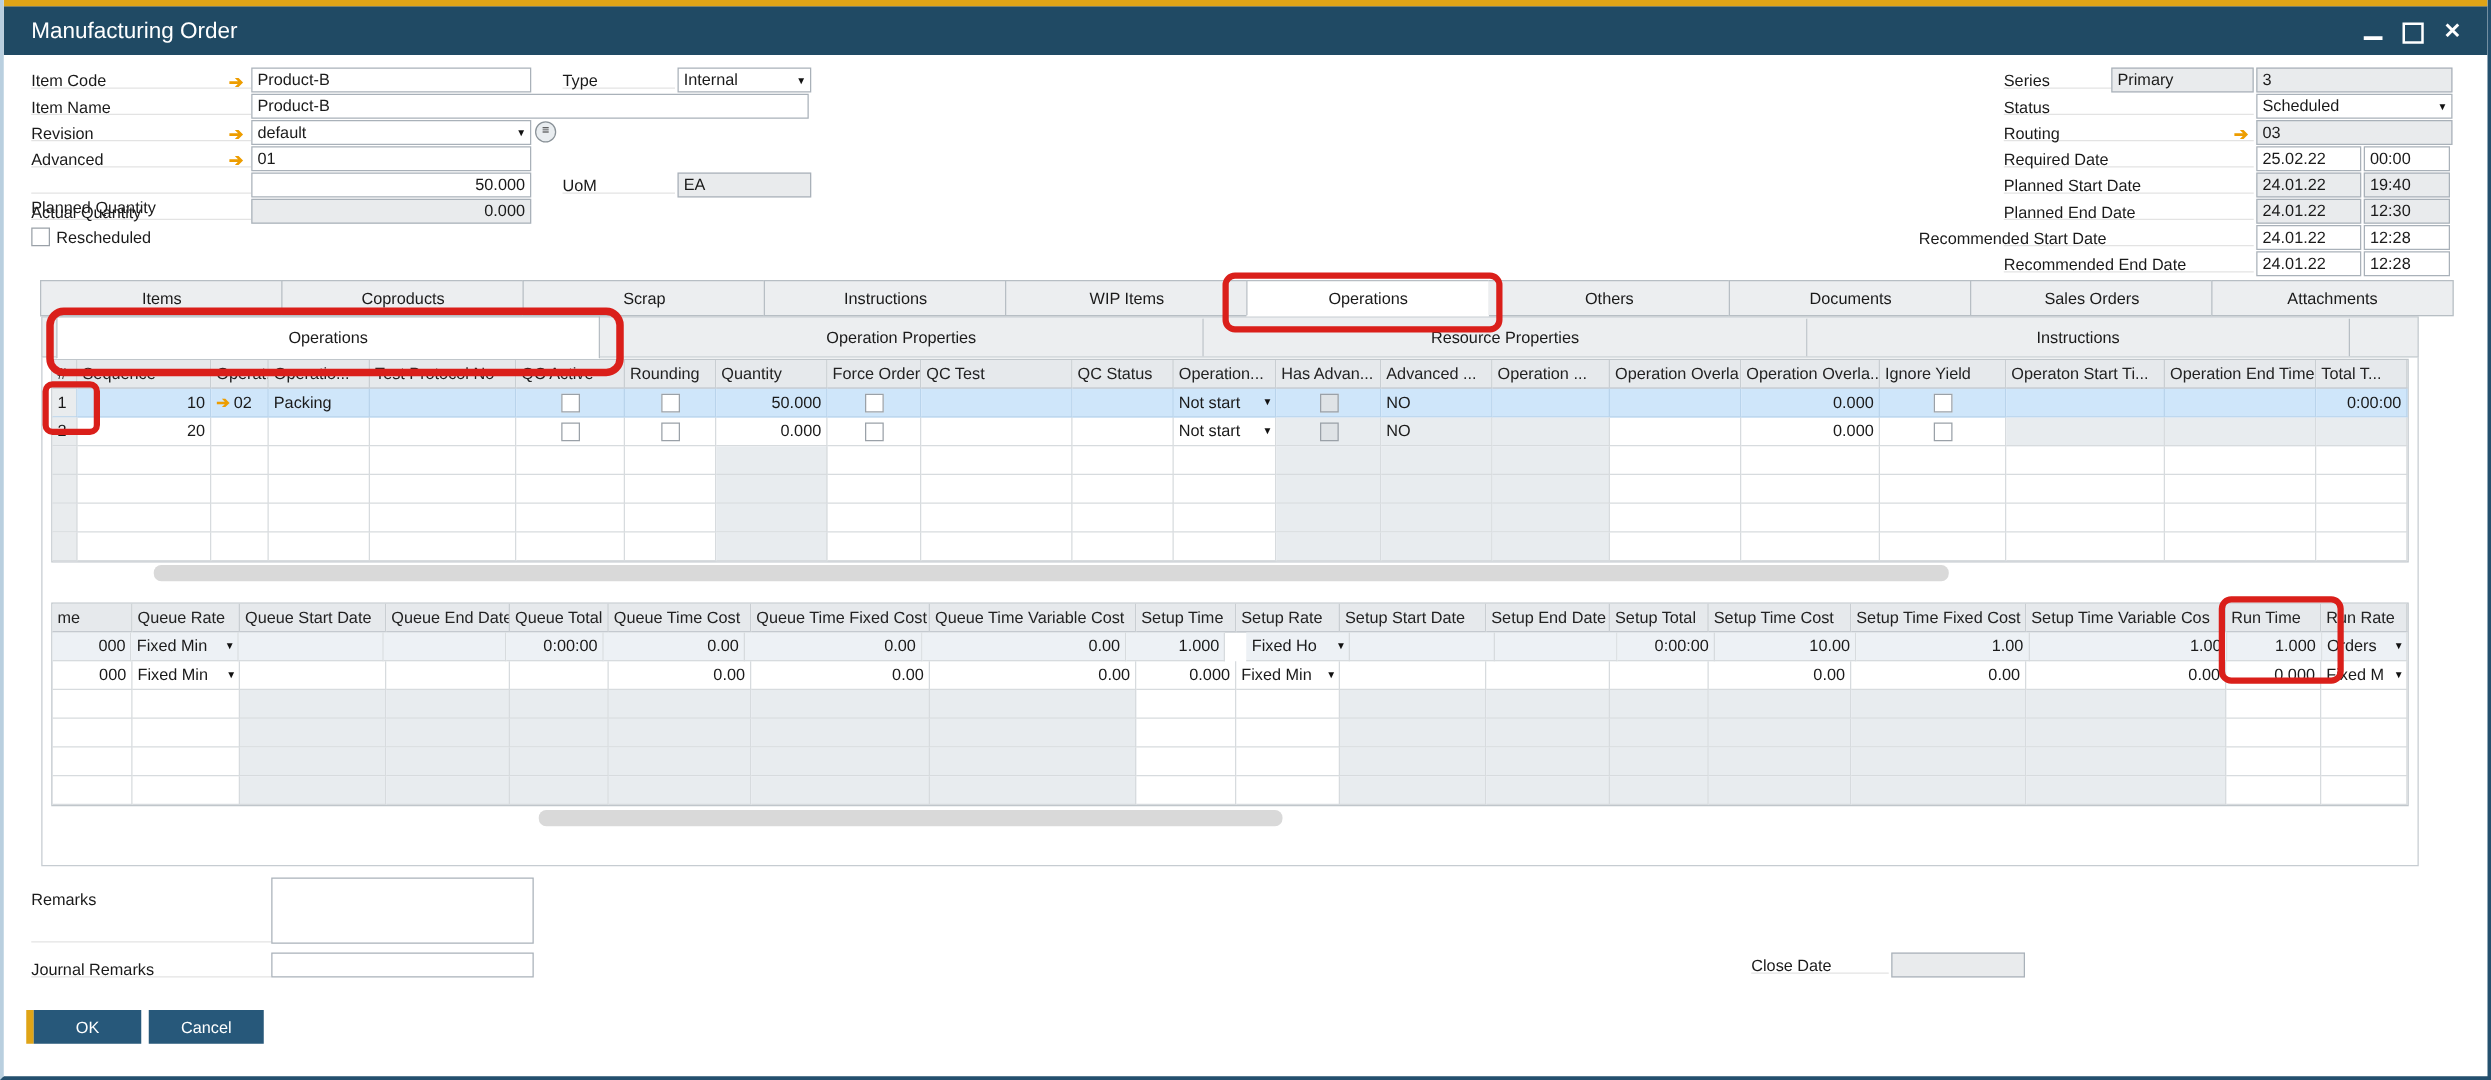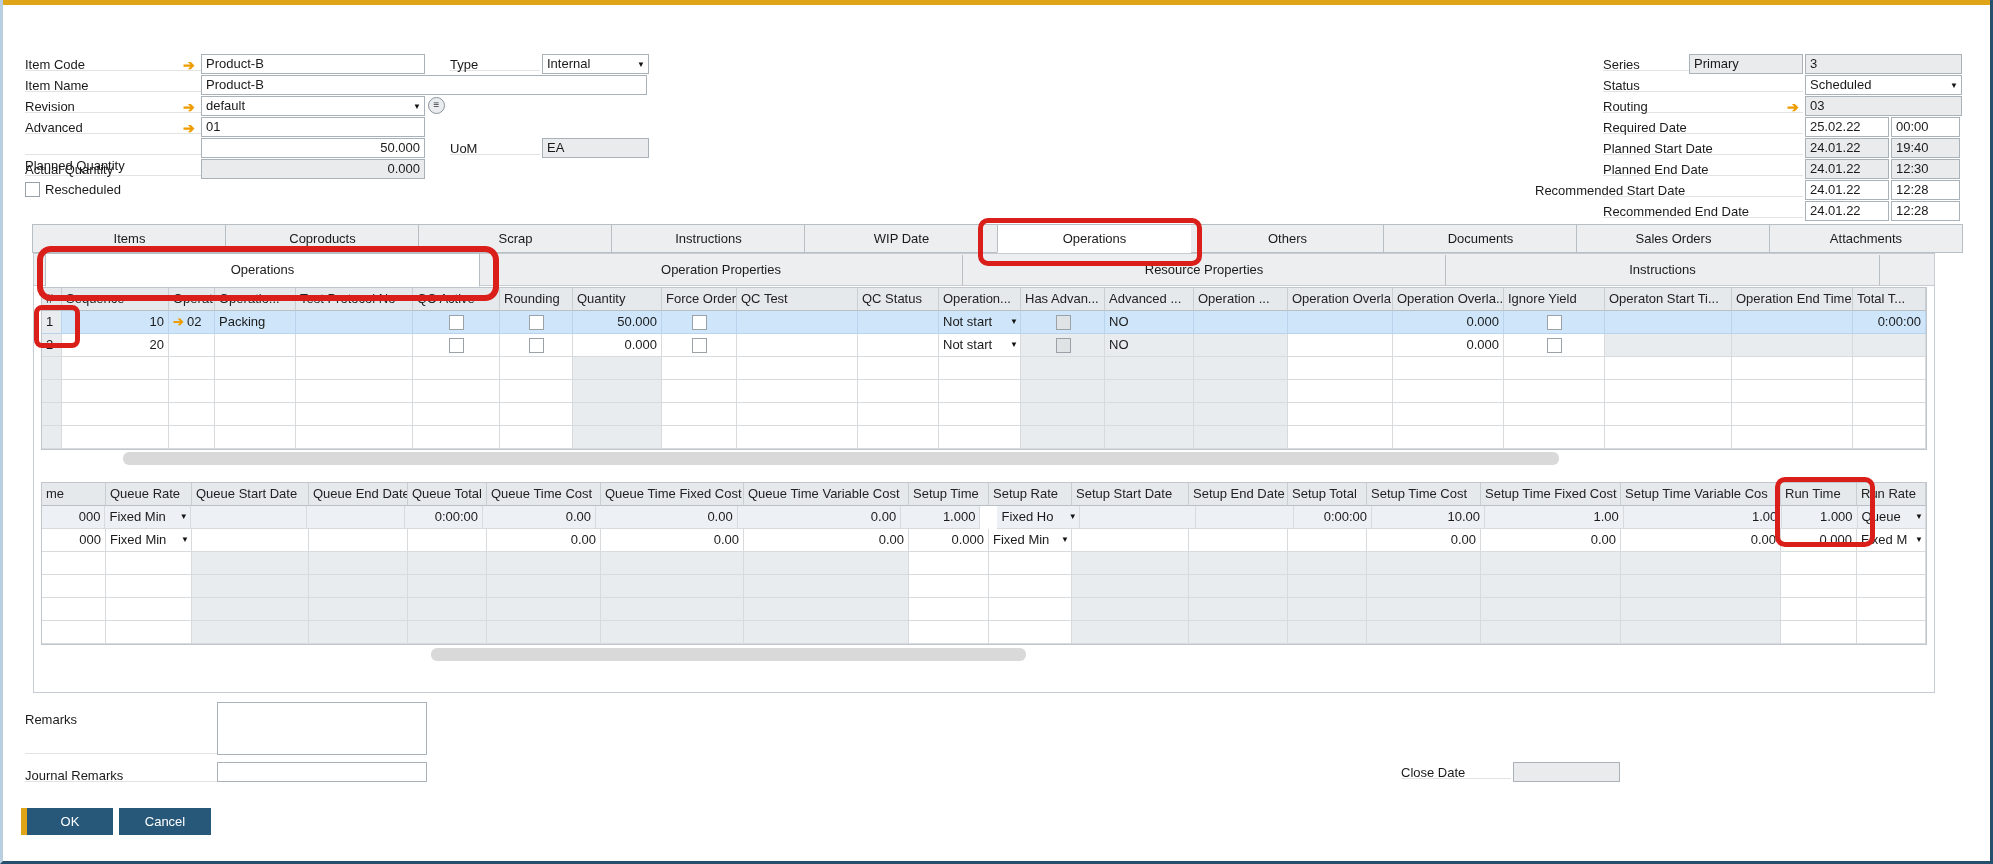--- a/index.html
+++ b/index.html
@@ -71,20 +71,30 @@
   .goldtag{position:absolute;width:6px;height:27px;background:var(--gold);}
 
   
   .ann{position:absolute;border:5px solid var(--red);border-radius:10px;z-index:20;pointer-events:none;}
 </style>
 </head>
 <body>
 
 <div id="win">
   <div class="goldbar"></div>
+  <div class="titlebar">
+    <div class="title">Manufacturing Order</div>
+    <div class="winbtn" style="left:1884px;">
+        <span class="minbar"></span>
+      </div>
+    <div class="winbtn" style="left:1915px;">
+        <span class="maxbox"></span>
+      </div>
+    <div class="winbtn closex" style="left:1947px;"><span>✕</span></div>
+  </div>
 
   <span class="lblu" style="left:22px;top:53px;width:176px;"></span>
   <span class="lbl" style="left:22px;top:57px;">Item Code</span>
   <span class="larrow" style="left:180px;top:57px;">➔</span>
   <span class="fld" style="left:198px;top:54px;width:214px;">Product-B</span>
 
   <span class="lblu" style="left:22px;top:74px;width:176px;"></span>
   <span class="lbl" style="left:22px;top:78px;">Item Name</span>
   <span class="fld" style="left:198px;top:75px;width:436px;">Product-B</span>
 
@@ -154,21 +164,21 @@
   <span class="lblu" style="left:1600px;top:200px;width:200px;"></span>
   <span class="lbl" style="left:1600px;top:204px;">Recommended End Date</span>
   <span class="fld" style="left:1802px;top:201px;width:74px;">24.01.22</span>
   <span class="fld" style="left:1888px;top:201px;width:59px;">12:28</span>
 
   <div id="tabstrip">
       <div class="tab" style="left: 29px; width: 194px;">Items</div>
       <div class="tab" style="left: 222px; width: 194px;">Coproducts</div>
       <div class="tab" style="left: 415px; width: 194px;">Scrap</div>
       <div class="tab" style="left: 608px; width: 194px;">Instructions</div>
-      <div class="tab" style="left: 801px; width: 194px;">WIP Date</div>
+      <div class="tab" style="left: 801px; width: 194px;">WIP Items</div>
       <div class="tab sel" style="left: 994px; width: 194px;">Operations</div>
       <div class="tab" style="left: 1187px; width: 194px;">Others</div>
       <div class="tab" style="left: 1380px; width: 194px;">Documents</div>
       <div class="tab" style="left: 1573px; width: 194px;">Sales Orders</div>
       <div class="tab last" style="left: 1766px; width: 194px;">Attachments</div>
     </div>
 
   <div class="panel"></div>
   <div class="subbar"></div>
   <div id="subtabstrip">
@@ -395,21 +405,21 @@
         <div class="tc r" style="width: 165px;"><span>0.00</span></div>
         <div class="tc r" style="width: 80px;"><span>1.000</span></div>
         <div class="tc" style="width: 83px; margin-left: 17px;"><span>Fixed Ho</span><span class="dd2">▼</span></div>
         <div class="tc" style="width: 117px;"></div>
         <div class="tc" style="width: 99px;"></div>
         <div class="tc r" style="width: 79px;"><span>0:00:00</span></div>
         <div class="tc r" style="width: 114px;"><span>10.00</span></div>
         <div class="tc r" style="width: 140px;"><span>1.00</span></div>
         <div class="tc r" style="width: 160px;"><span>1.00</span></div>
         <div class="tc r" style="width: 76px;"><span>1.000</span></div>
-        <div class="tc" style="width: 69px;"><span>Queue</span><span class="dd2">▼</span></div>
+        <div class="tc" style="width: 69px;"><span>Orders</span><span class="dd2">▼</span></div>
       </div>
       <div class="trow">
         <div class="tc r" style="width: 64px;"><span>000</span></div>
         <div class="tc" style="width: 86px;"><span>Fixed Min</span><span class="dd2">▼</span></div>
         <div class="tc" style="width: 117px;"></div>
         <div class="tc" style="width: 99px;"></div>
         <div class="tc" style="width: 79px;"></div>
         <div class="tc r" style="width: 114px;"><span>0.00</span></div>
         <div class="tc r" style="width: 143px;"><span>0.00</span></div>
         <div class="tc r" style="width: 165px;"><span>0.00</span></div>

